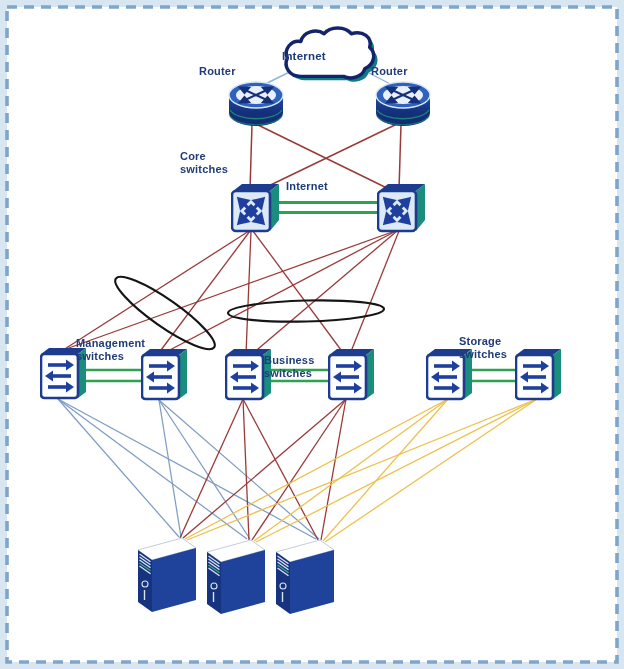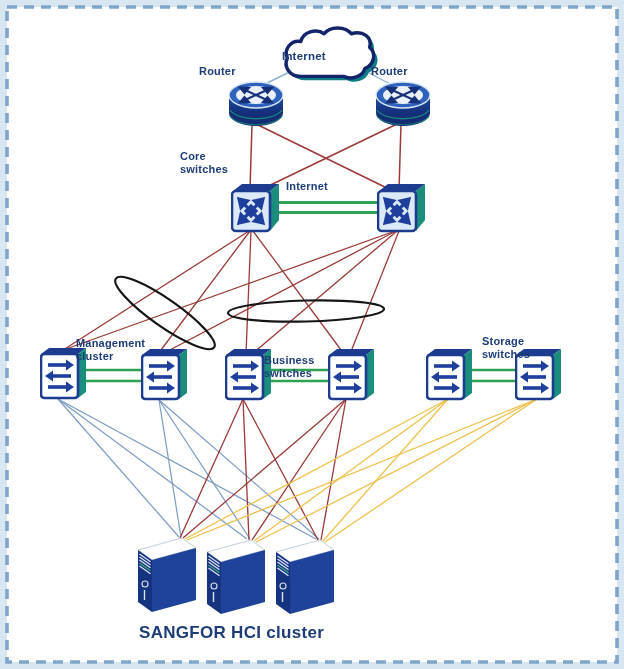--- a/index.html
+++ b/index.html
@@ -228,20 +228,19 @@
   <div class="lbl internet" style="left:282px;top:50px;width:80px">Internet</div>
 
   <div class="lbl" style="left:199px;top:65px;width:64px">Router</div>
   <div class="lbl" style="left:371px;top:65px;width:64px">Router</div>
 
   <div class="lbl" style="left:180px;top:150px;width:74px">Core
 switches</div>
   <div class="lbl" style="left:286px;top:180px;width:72px">Internet</div>
 
   <div class="lbl" style="left:76px;top:337px;width:88px">Management
-cluster</div>
+switches</div>
   <div class="lbl" style="left:264px;top:354px;width:76px">Business
 switches</div>
-  <div class="lbl" style="left:482px;top:335px;width:76px">Storage
-switches</div>
-
-  <div class="lbl title" style="left:139px;top:623px;width:222px">SANGFOR HCI cluster</div>
+  <div class="lbl" style="left:459px;top:335px;width:76px">Storage
+switches</div>
+
 </div>
 
 </body></html>

